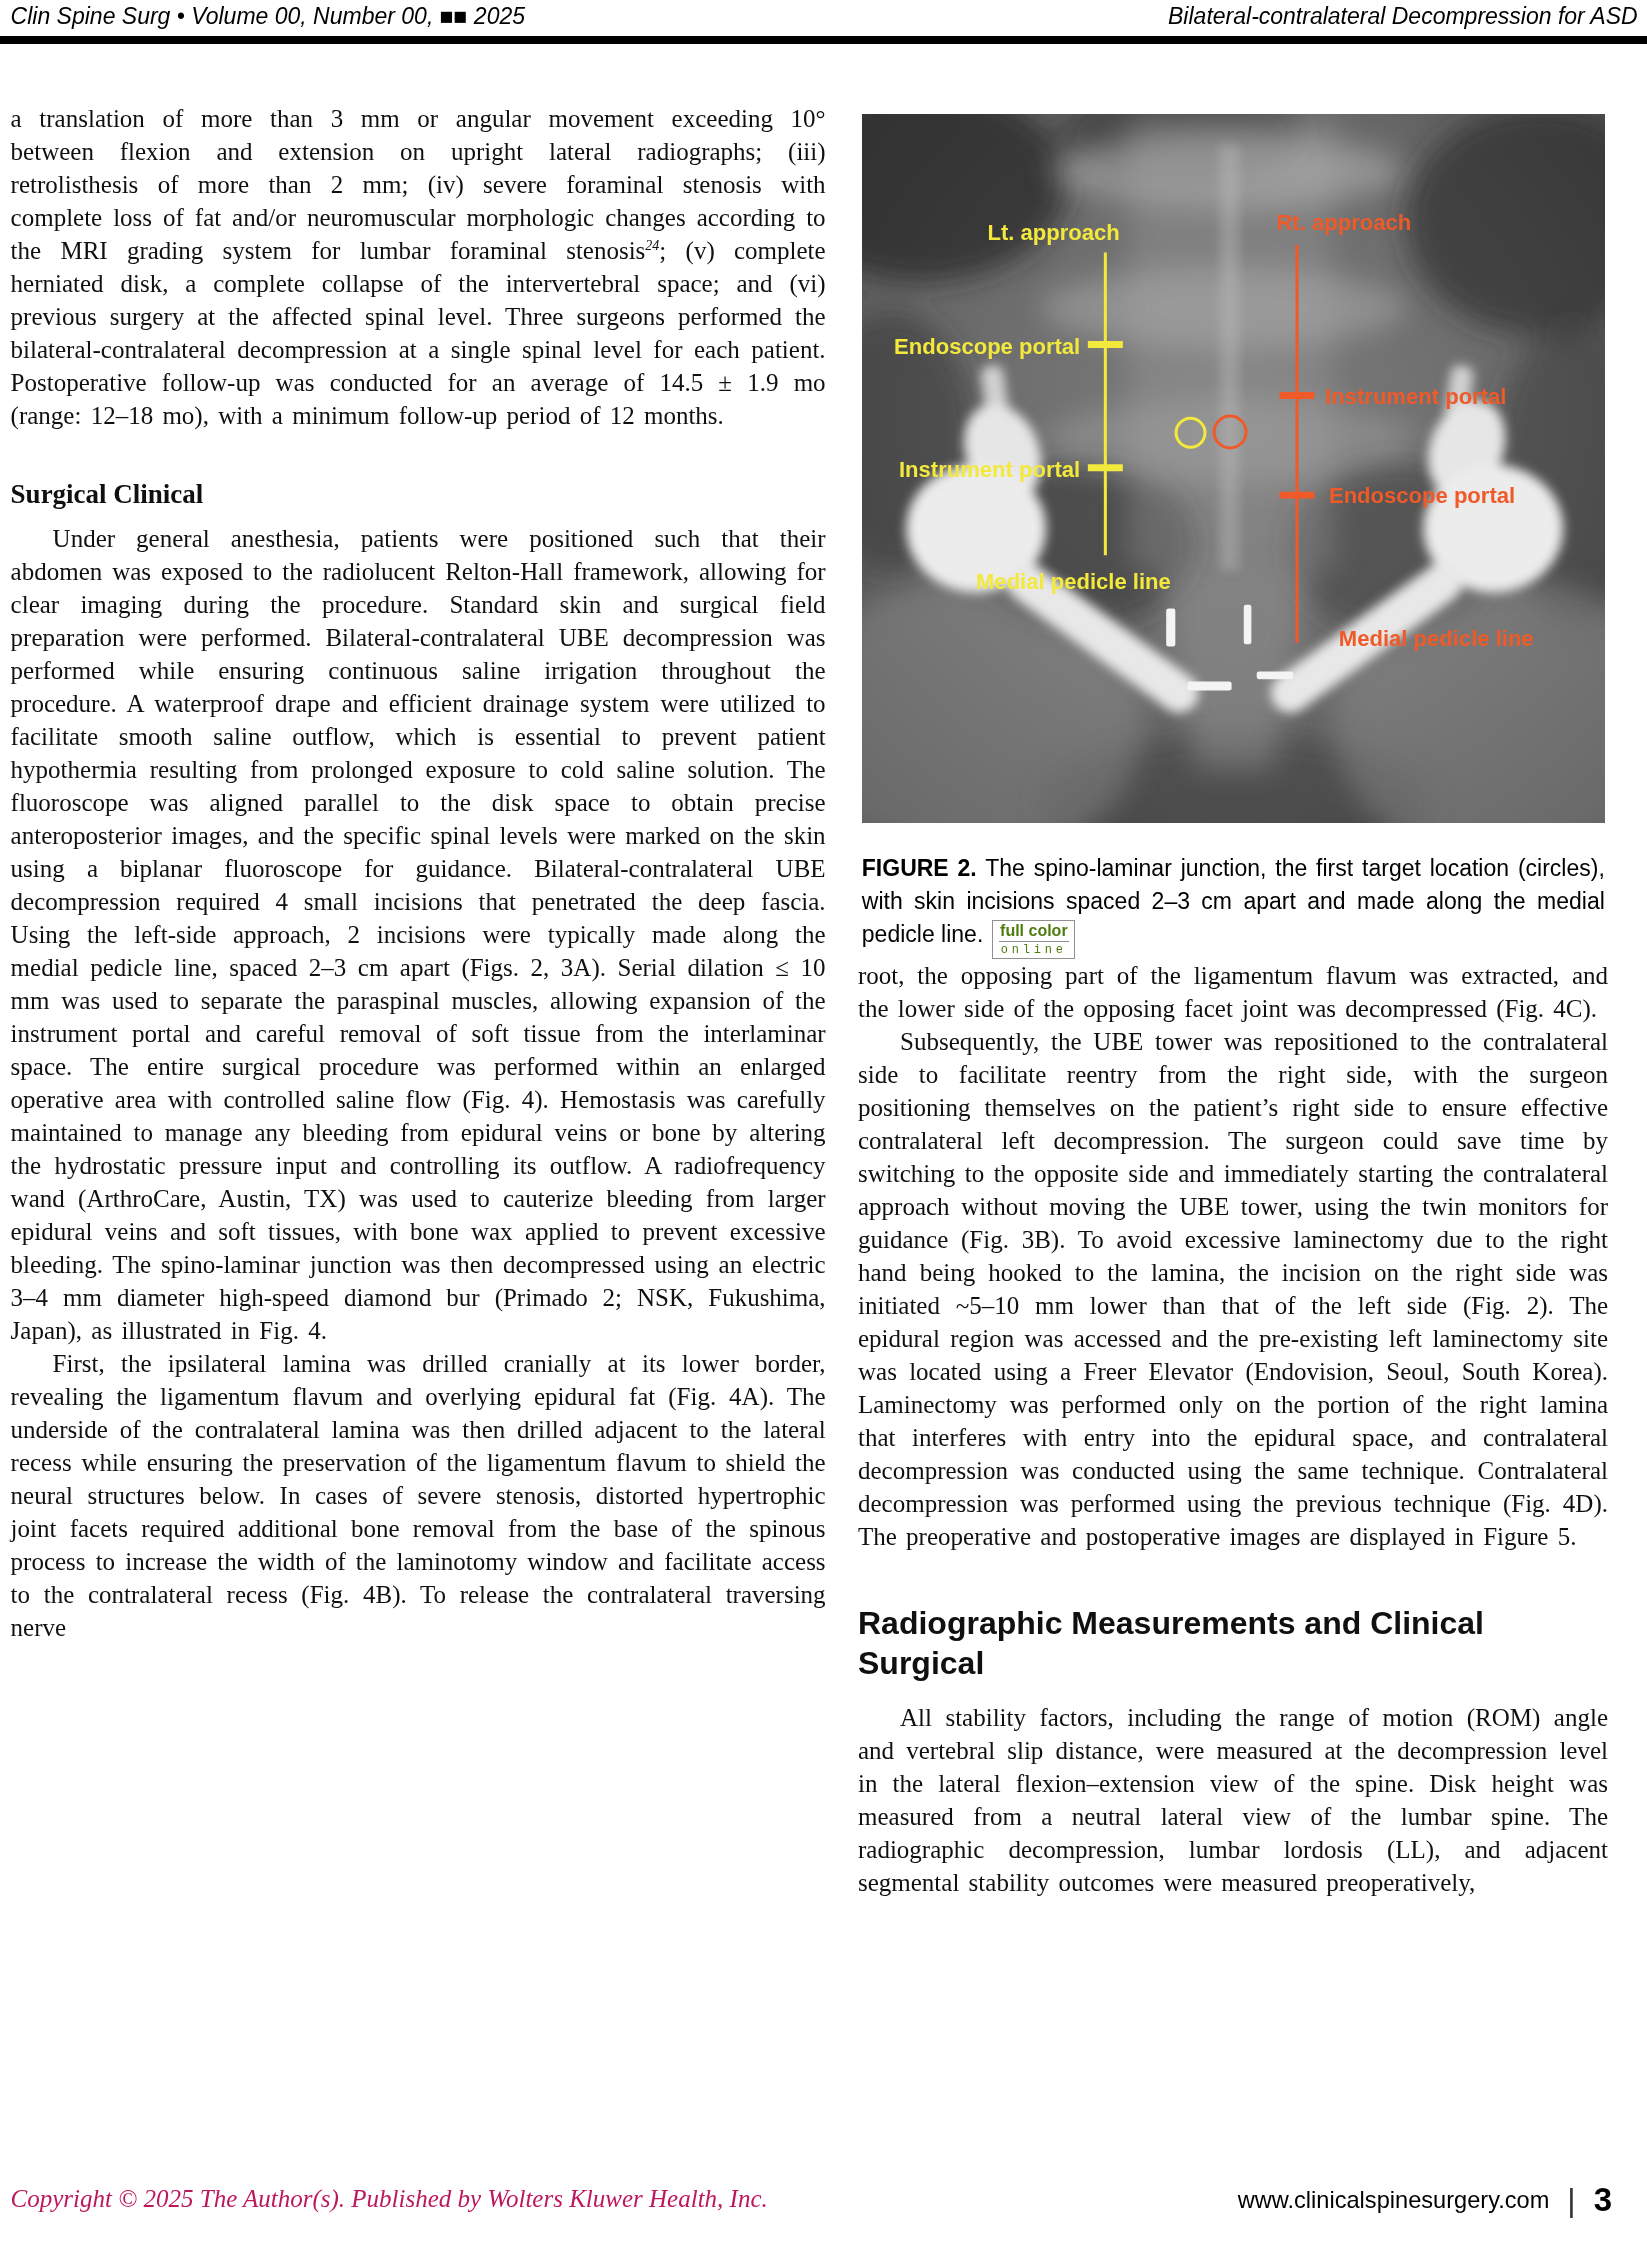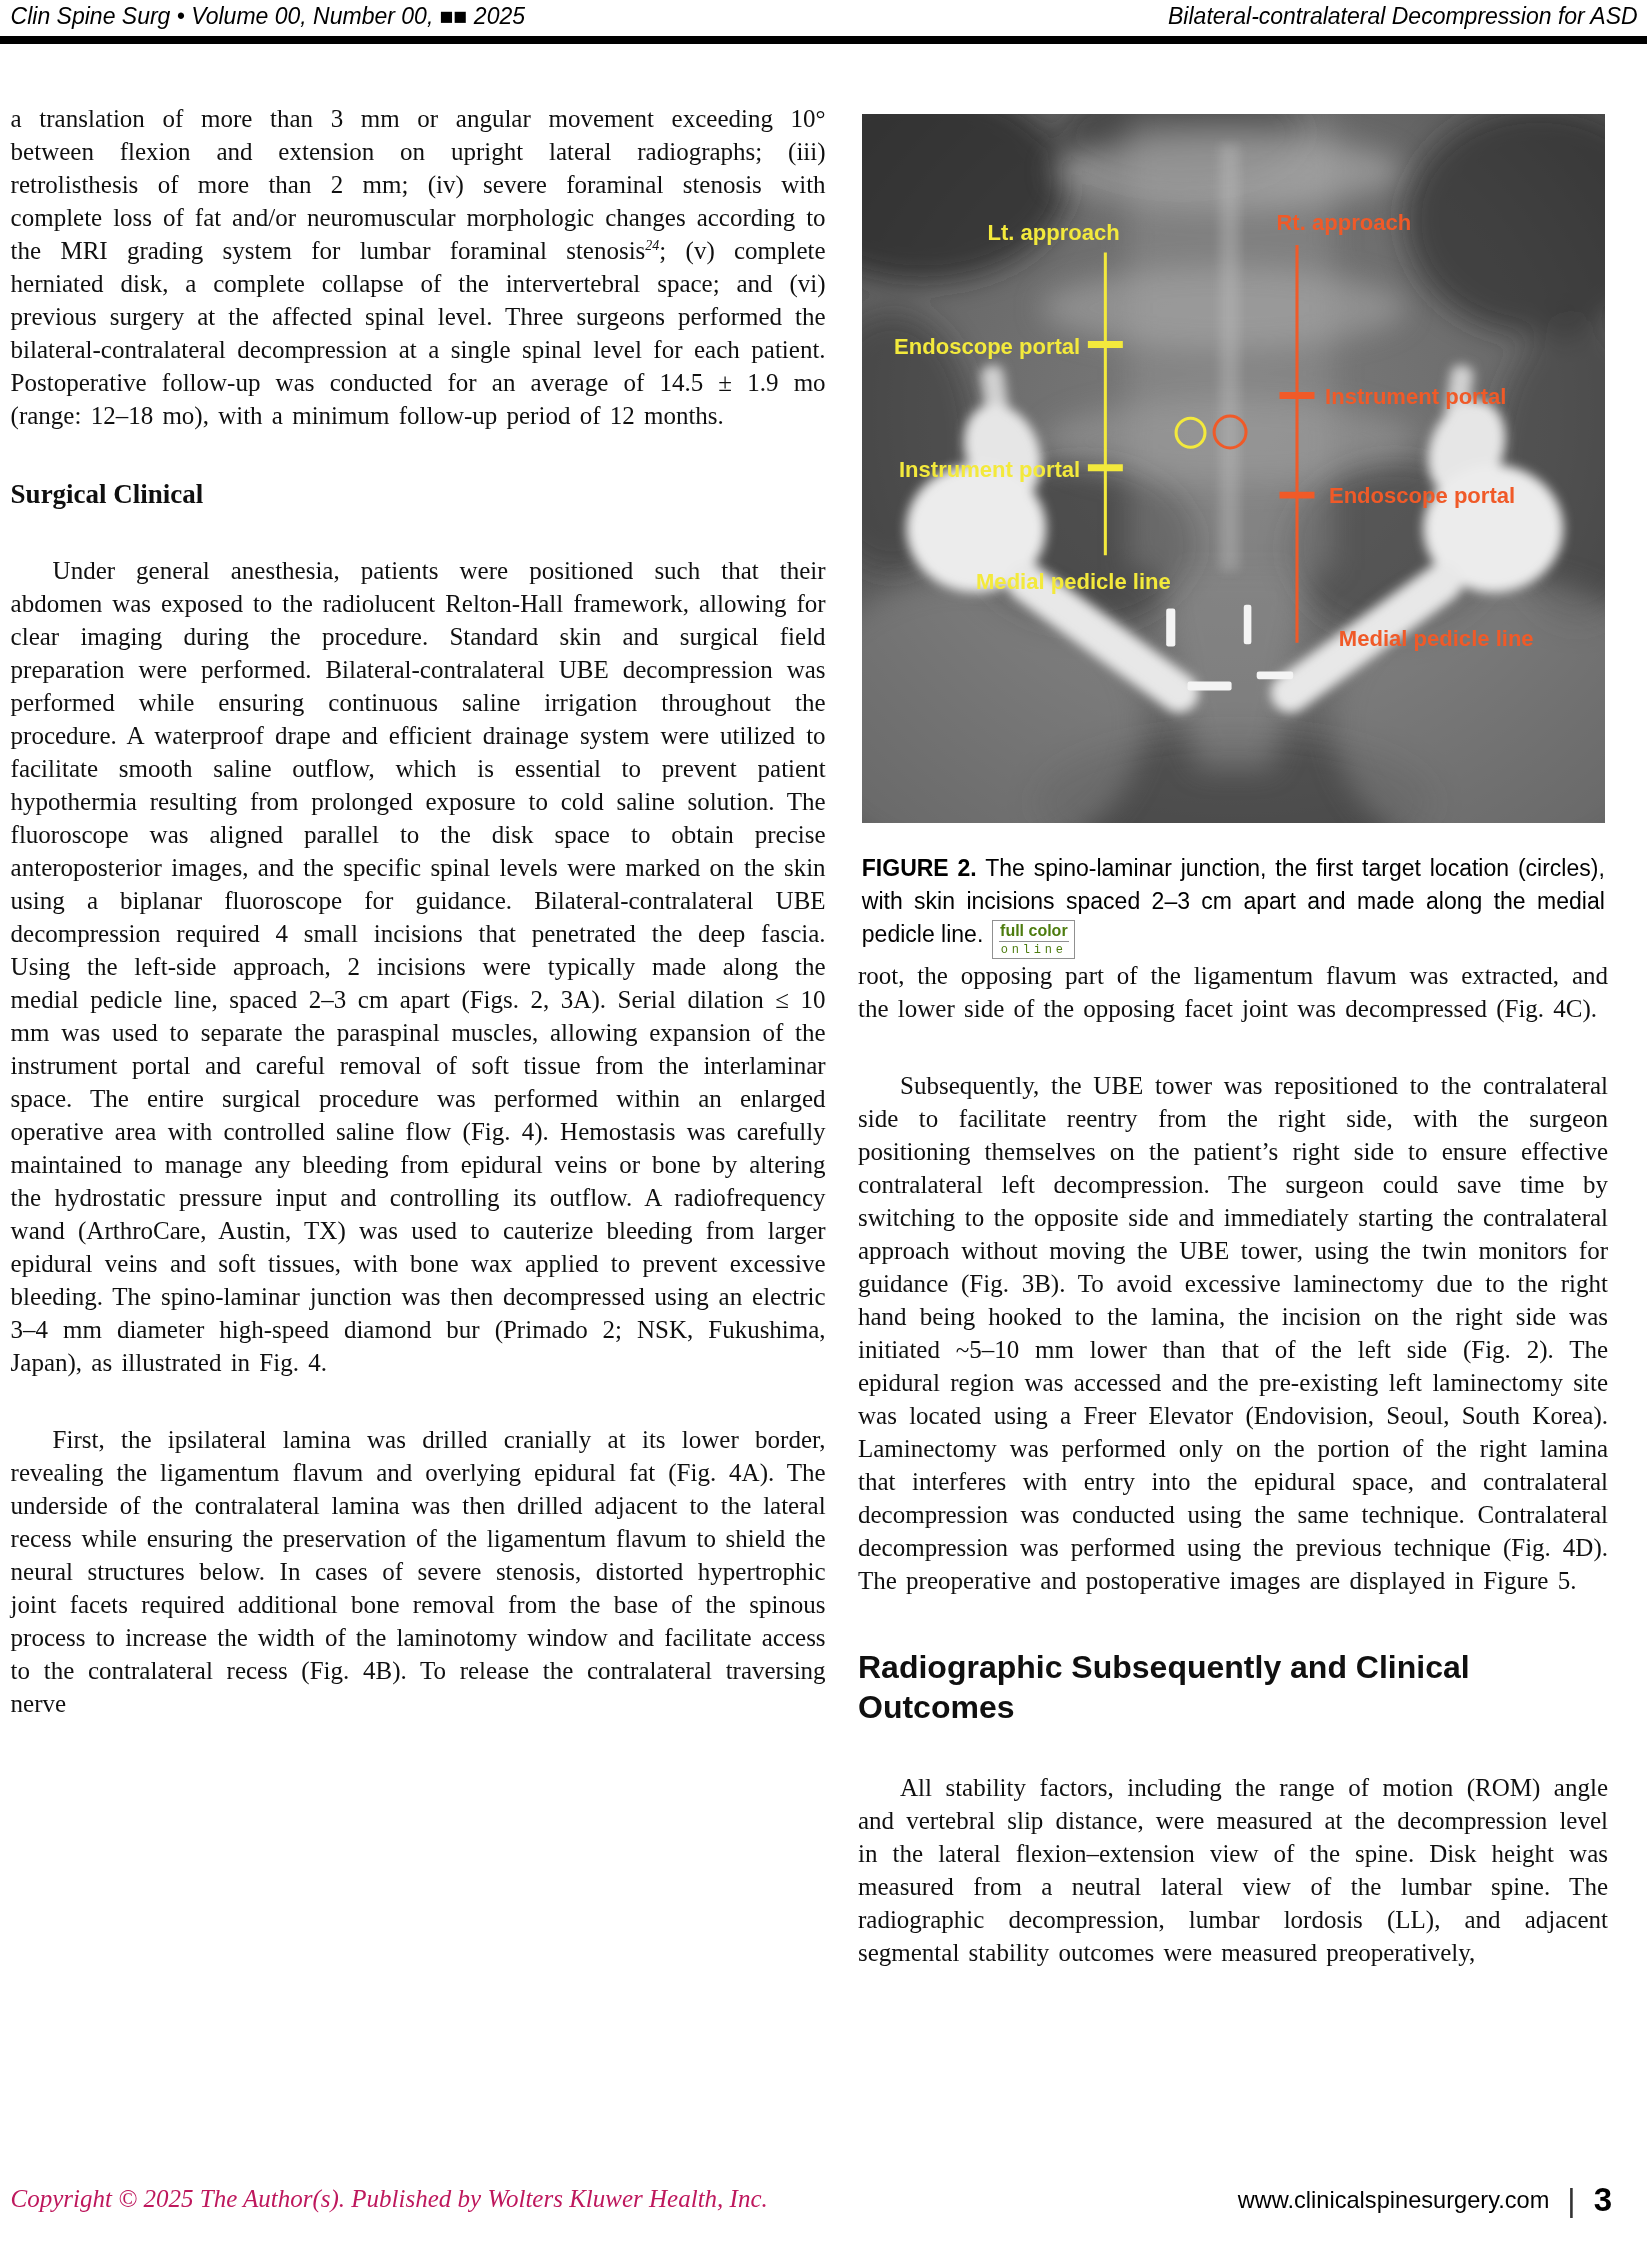--- a/index.html
+++ b/index.html
@@ -16,21 +16,21 @@
     font-style:italic;font-size:23px;color:#000;
   }
   .header-rule{position:absolute;top:36px;left:0;width:1648px;height:7.6px;background:#000;}
   
   .col-left{position:absolute;left:10.6px;top:102px;width:815px;}
   .col-right{position:absolute;left:858px;top:114px;width:750px;}
   p.body{
     font-size:25px;line-height:33px;text-align:justify;margin:0;
     word-spacing:3px;hyphens:auto;
   }
-  p.indented{text-indent:42px;margin-top:44px;}
+  p.indented{text-indent:42px;}
   sup{font-size:14px;line-height:0;vertical-align:super;font-style:italic;}
   h2.serif-head{
     font-family:"Liberation Serif","DejaVu Serif",serif;
     font-size:27px;font-weight:bold;margin:47px 0 12px 0;
   }
   h2.sans-head{
     font-family:"Liberation Sans","DejaVu Sans",sans-serif;
     font-size:32px;line-height:40px;font-weight:bold;margin:50px 0 18px 0;
     text-align:left;word-spacing:0;
   }
@@ -174,21 +174,21 @@
       <text class="or" x="614" y="512" text-anchor="start">Endoscope portal</text>
       <text class="or" x="627" y="699" text-anchor="start">Medial pedicle line</text>
     </svg>
 
     <div class="caption"><span class="cap-bold">FIGURE 2.</span><span> The spino-laminar junction, the first target location (circles), with skin incisions spaced 2–3 cm apart and made along the medial pedicle line.</span><span class="badge"><span class="b1">full color</span><span class="b2">online</span></span></div>
   </div>
 
   <p class="body after-caption">root, the opposing part of the ligamentum flavum was extracted, and the lower side of the opposing facet joint was decompressed (Fig. 4C).</p>
   <p class="body indented">Subsequently, the UBE tower was repositioned to the contralateral side to facilitate reentry from the right side, with the surgeon positioning themselves on the patient’s right side to ensure effective contralateral left decompression. The surgeon could save time by switching to the opposite side and immediately starting the contralateral approach without moving the UBE tower, using the twin monitors for guidance (Fig. 3B). To avoid excessive laminectomy due to the right hand being hooked to the lamina, the incision on the right side was initiated ~5–10 mm lower than that of the left side (Fig. 2). The epidural region was accessed and the pre-existing left laminectomy site was located using a Freer Elevator (Endovision, Seoul, South Korea). Laminectomy was performed only on the portion of the right lamina that interferes with entry into the epidural space, and contralateral decompression was conducted using the same technique. Contralateral decompression was performed using the previous technique (Fig. 4D). The preoperative and postoperative images are displayed in Figure 5.</p>
 
-  <h2 class="sans-head">Radiographic Subsequently and Clinical Outcomes</h2>
+  <h2 class="sans-head">Radiographic Measurements and Clinical Surgical</h2>
 
   <p class="body indented">All stability factors, including the range of motion (ROM) angle and vertebral slip distance, were measured at the decompression level in the lateral flexion–extension view of the spine. Disk height was measured from a neutral lateral view of the lumbar spine. The radiographic decompression, lumbar lordosis (LL), and adjacent segmental stability outcomes were measured preoperatively,</p>
 </div>
 
 <div class="footer-left">Copyright © 2025 The Author(s). Published by Wolters Kluwer Health, Inc.</div>
 <div class="footer-right">
   <span>www.clinicalspinesurgery.com</span>
   <span class="sep">|</span>
   <span class="page-num">3</span>
 </div>

